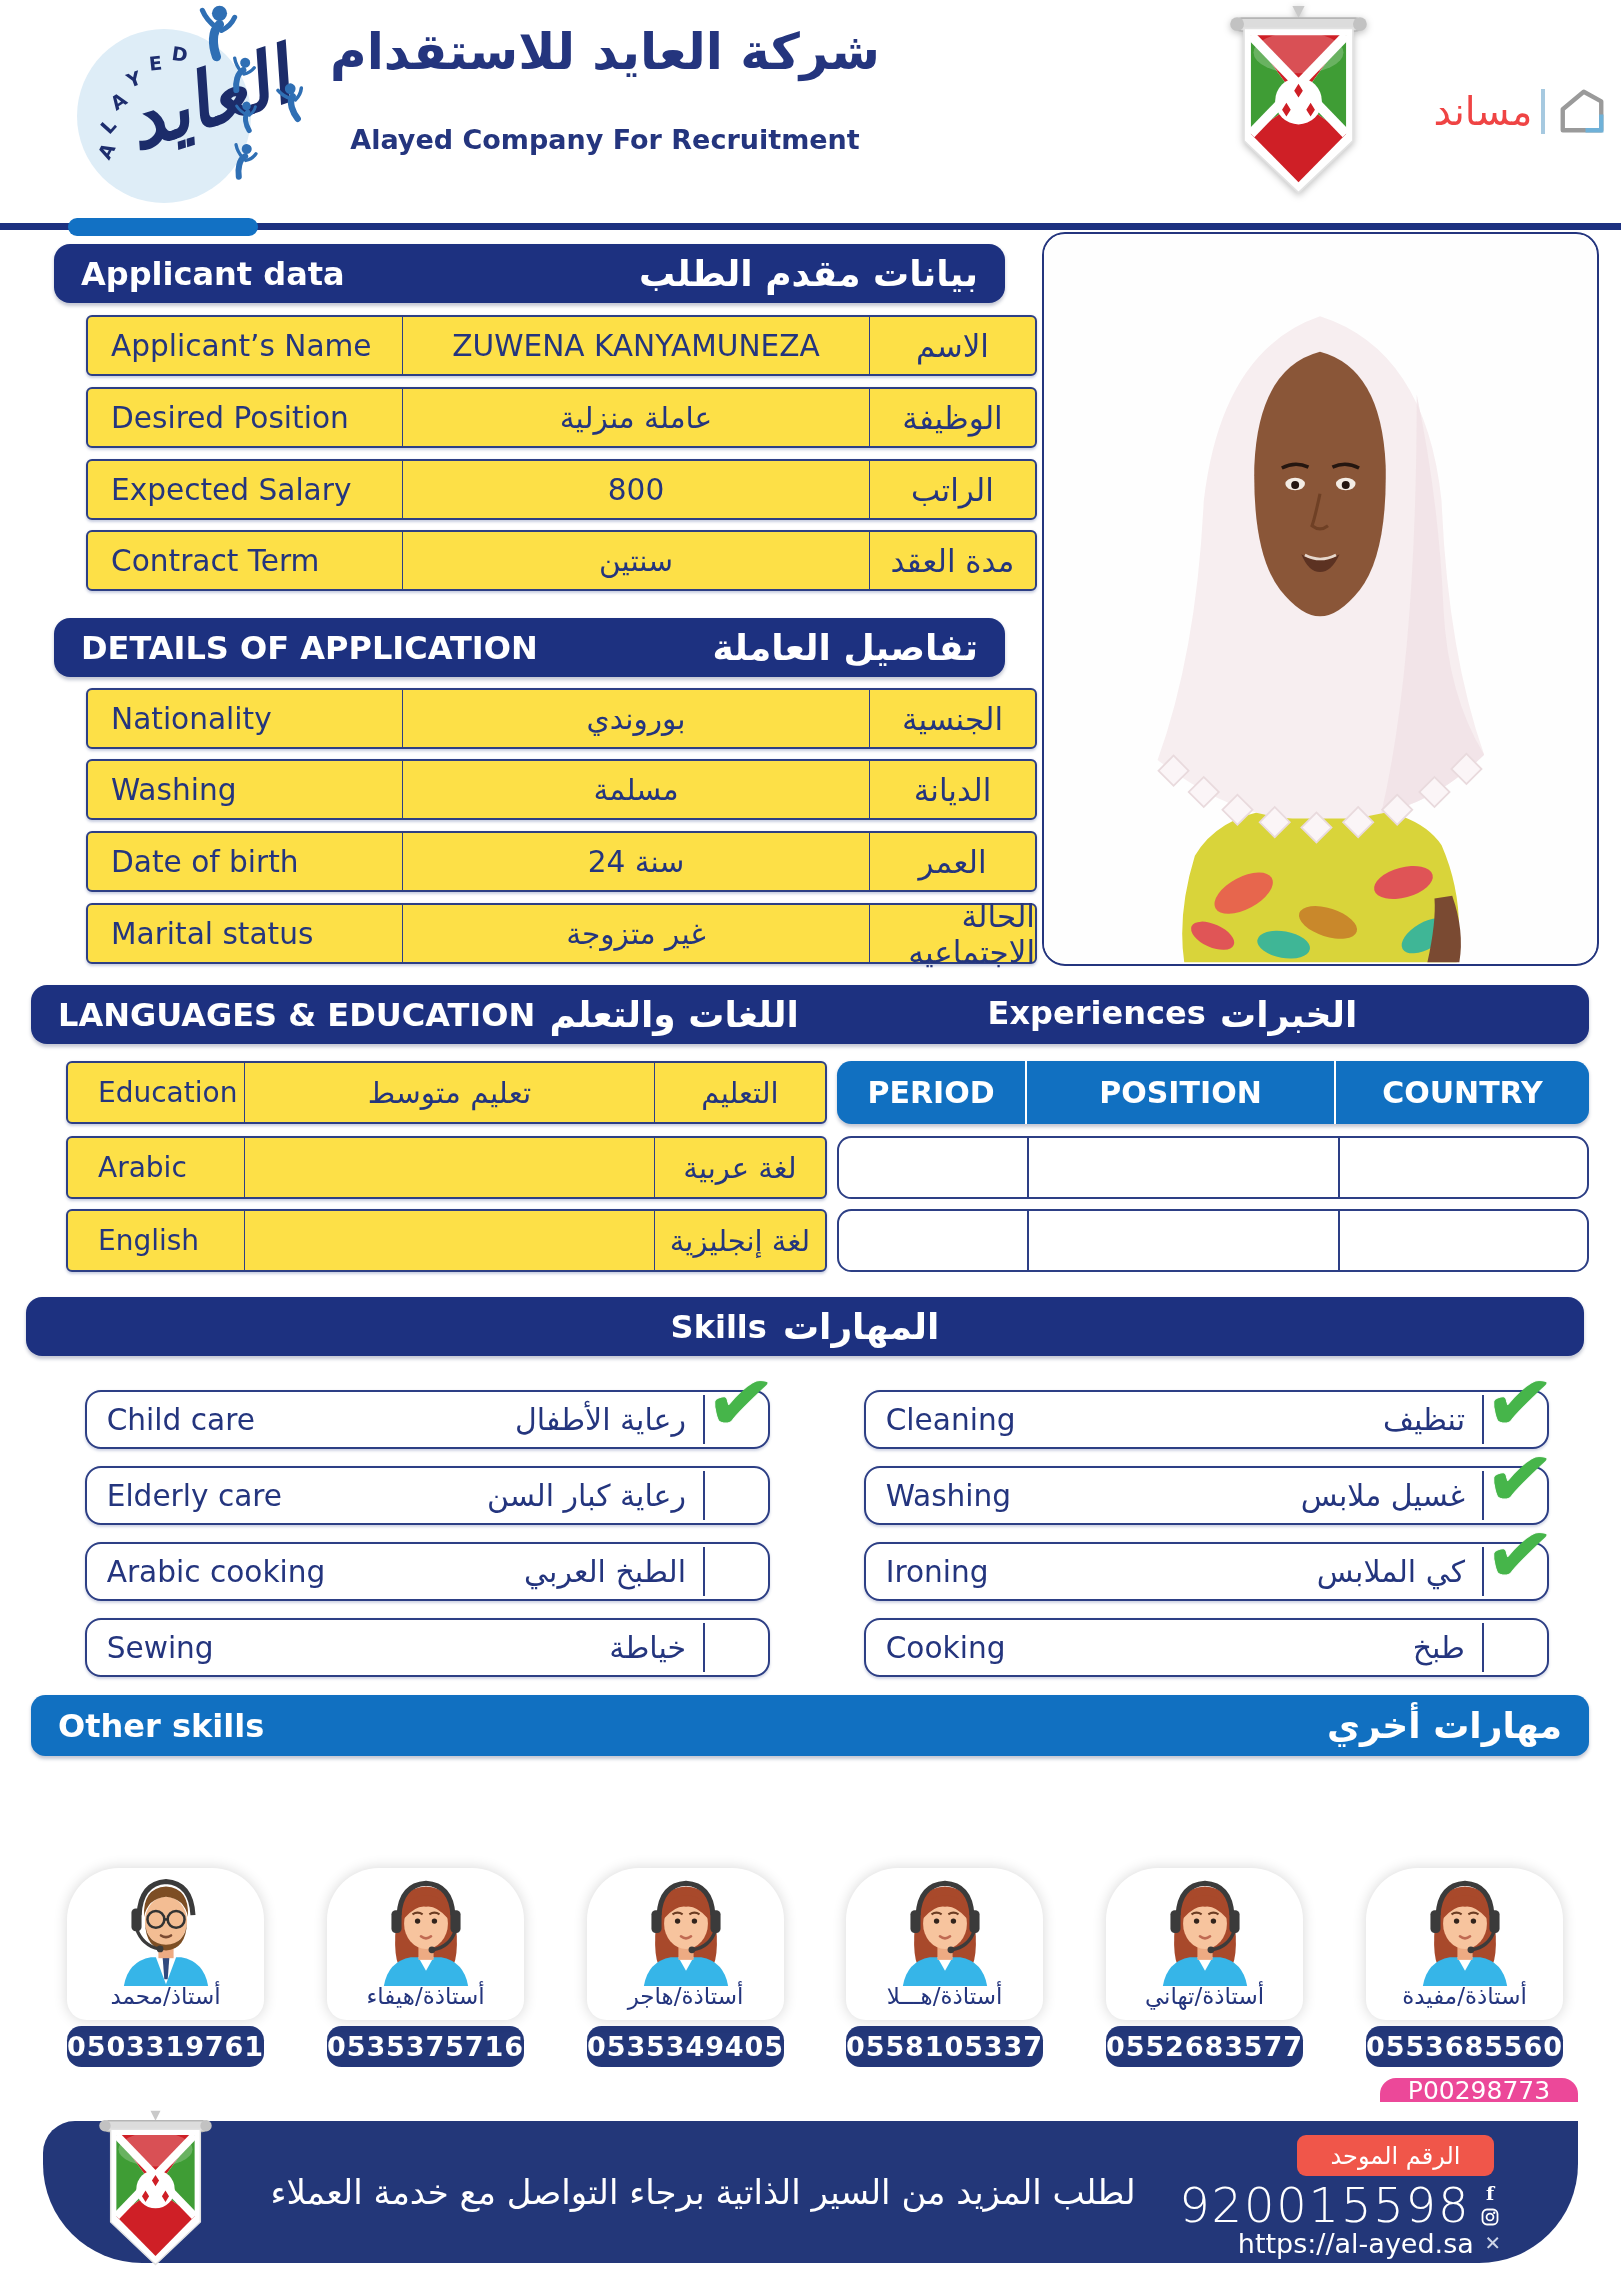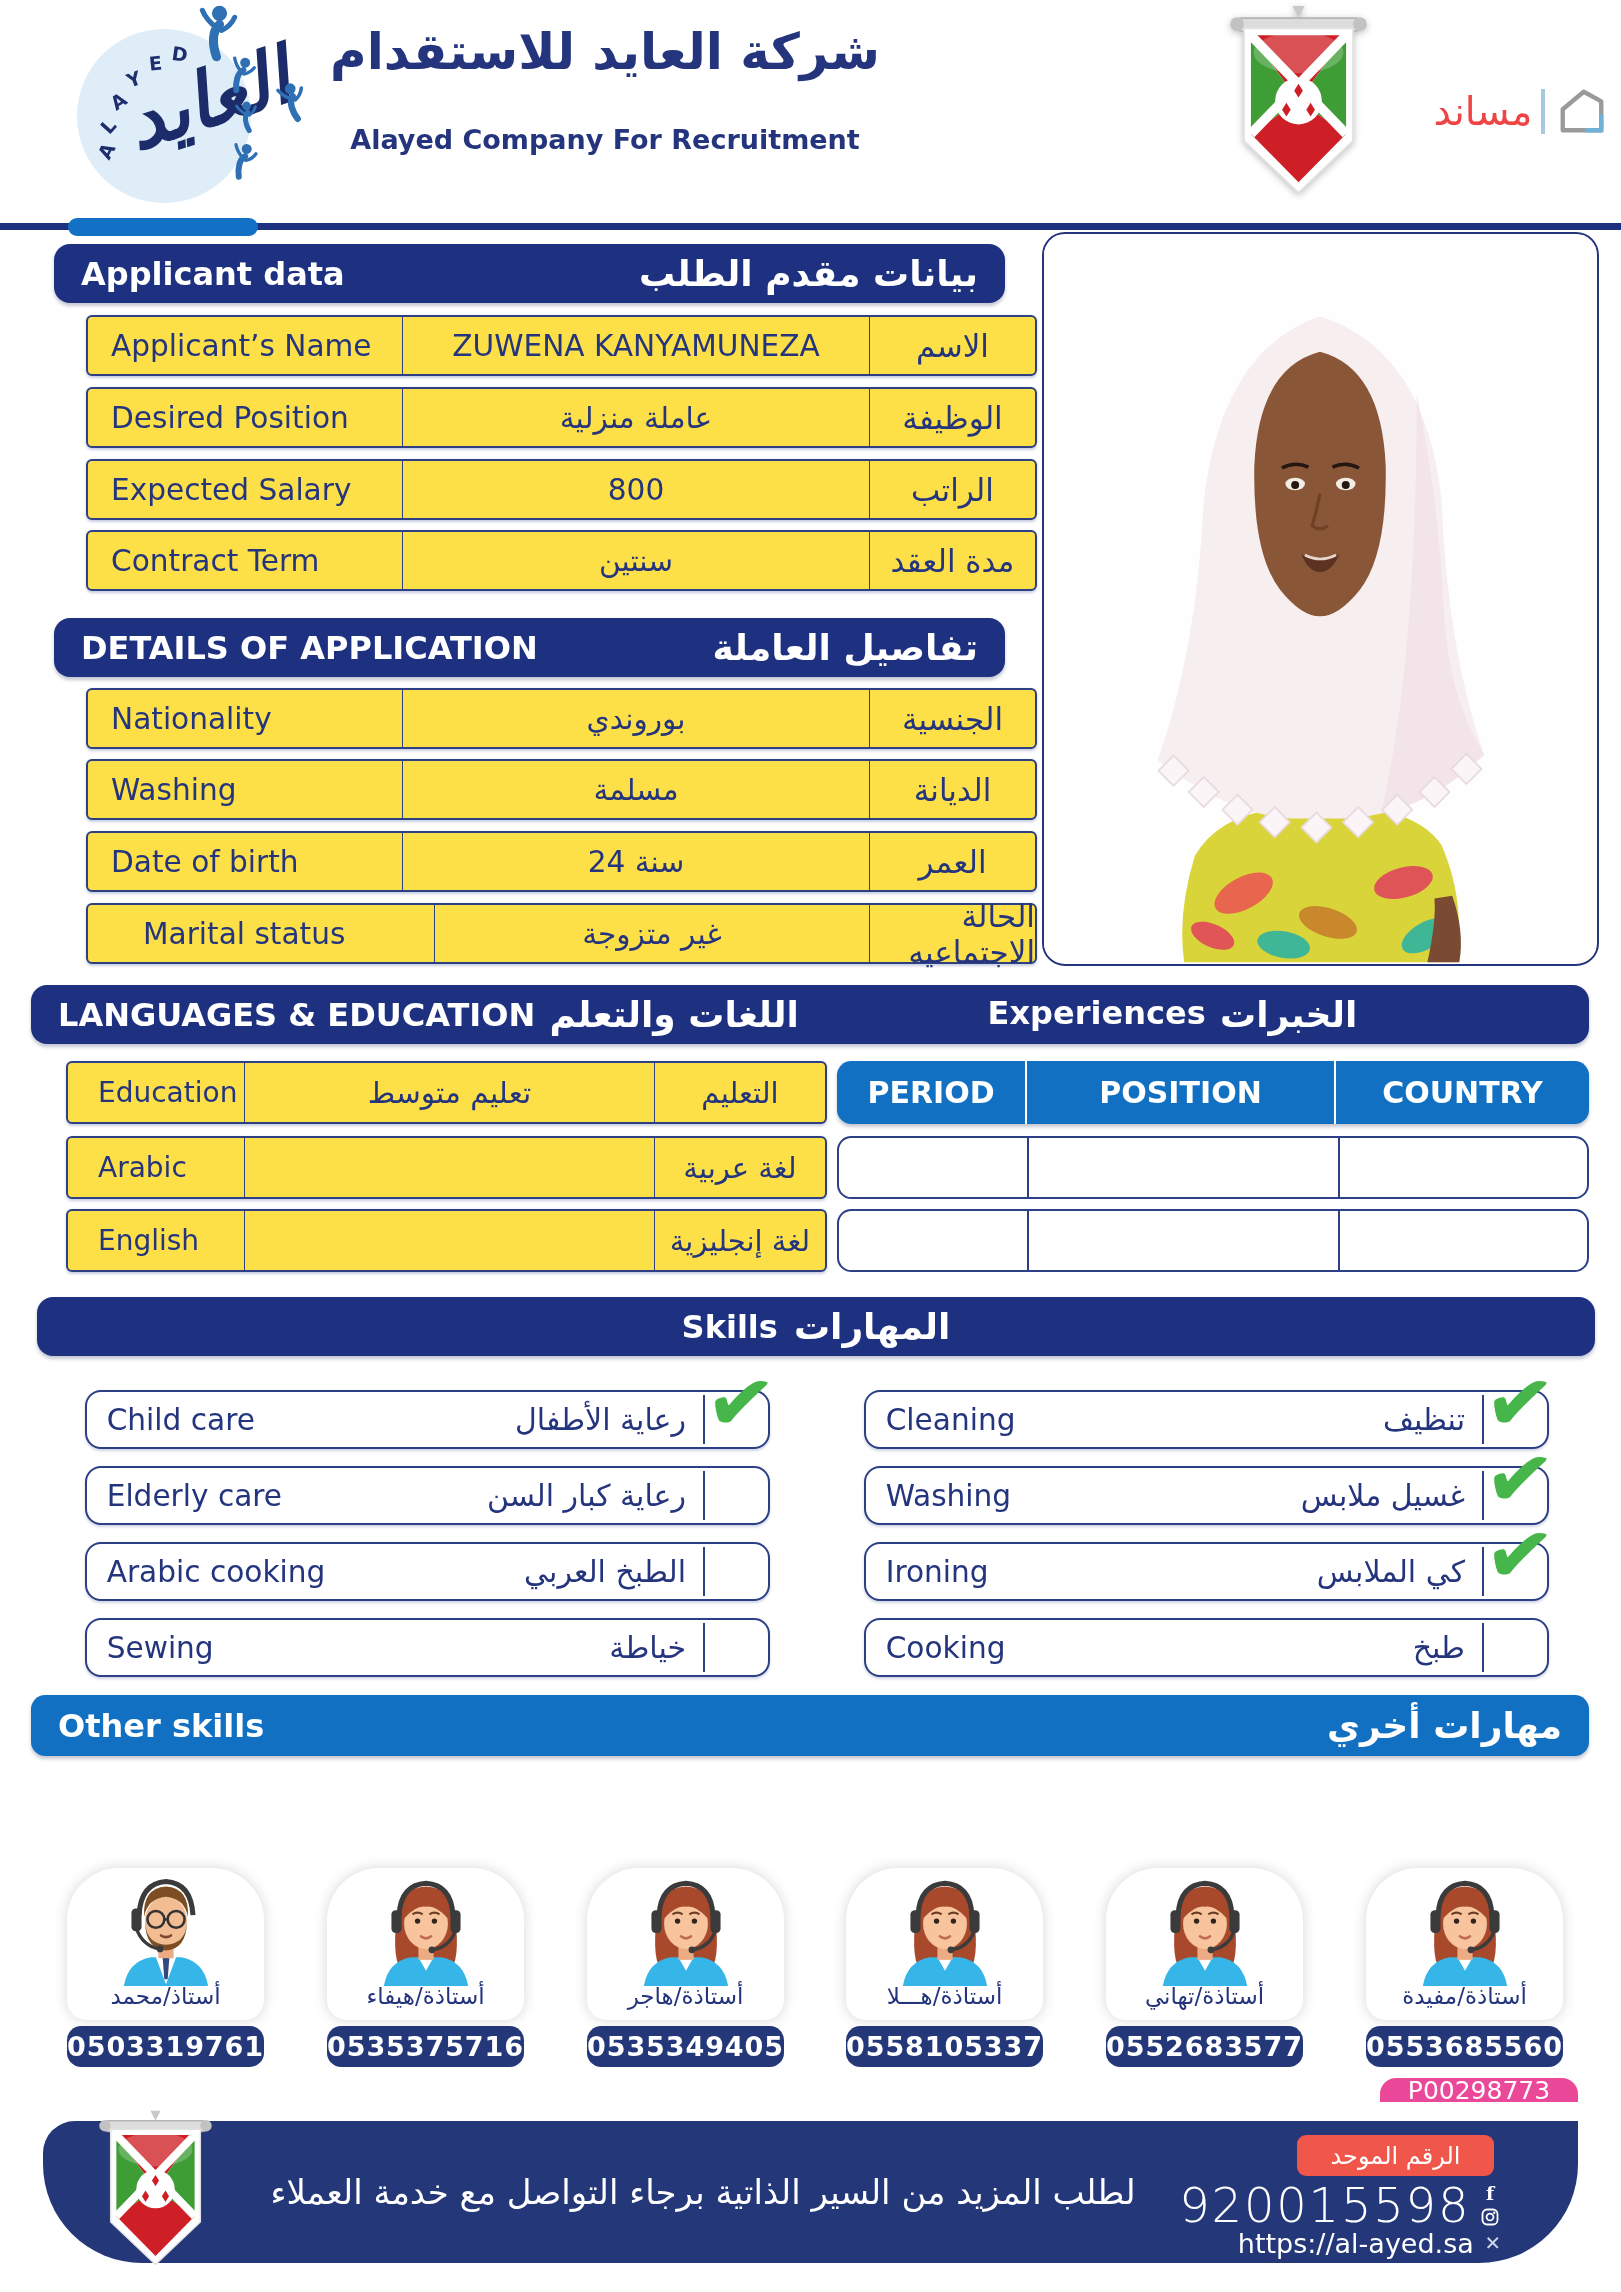--- a/index.html
+++ b/index.html
@@ -274,21 +274,21 @@
   <div class="row3 big" style="left:54px;top:759px;width:951px;height:61px;">
     <div class="cell c-en">Washing</div>
     <div class="cell c-val">مسلمة</div>
     <div class="cell c-ar">الديانة</div>
   </div>
   <div class="row3 big" style="left:54px;top:831px;width:951px;height:61px;">
     <div class="cell c-en">Date of birth</div>
     <div class="cell c-val">24 سنة</div>
     <div class="cell c-ar">العمر</div>
   </div>
-  <div class="row3 big" style="left:54px;top:903px;width:951px;height:61px;padding-left:32px;">
+  <div class="row3 big" style="left:54px;top:903px;width:951px;height:61px;">
     <div class="cell c-en">Marital status</div>
     <div class="cell c-val">غير متزوجة</div>
     <div class="cell c-ar">الحالة الاجتماعيه</div>
   </div>
 
   <div class="bar" style="left:31px;top:985px;width:1558px;height:59px;">
     <span class="t-en">LANGUAGES &amp; EDUCATION</span>
     <span class="t-ar" style="margin-left:14.3px;">اللغات والتعلم</span>
     <span class="abs" style="left:949px;width:385px;text-align:center;display:flex;justify-content:center;gap:14.3px;">
       <span class="t-en">Experiences</span>
@@ -319,21 +319,21 @@
   </div>
   <div class="exp-row" style="top:1136px;">
     <div class="sep" style="left:188px;"></div>
     <div class="sep" style="left:499px;"></div>
   </div>
   <div class="exp-row" style="top:1209px;">
     <div class="sep" style="left:188px;"></div>
     <div class="sep" style="left:499px;"></div>
   </div>
 
-  <div class="bar center" style="left:37px;top:1297px;width:1558px;height:59px;">
+  <div class="bar center" style="left:26px;top:1297px;width:1558px;height:59px;">
     <span class="t-en">Skills</span>
     <span class="t-ar">المهارات</span>
   </div>
 
   <div class="skill" style="left:85px;top:1390px;">
     <span class="s-en">Child care</span>
     <span class="s-ar">رعاية الأطفال</span>
     <span class="s-sep"></span>
     <span class="s-check" style="visibility: visible;">✔</span>
   </div>

